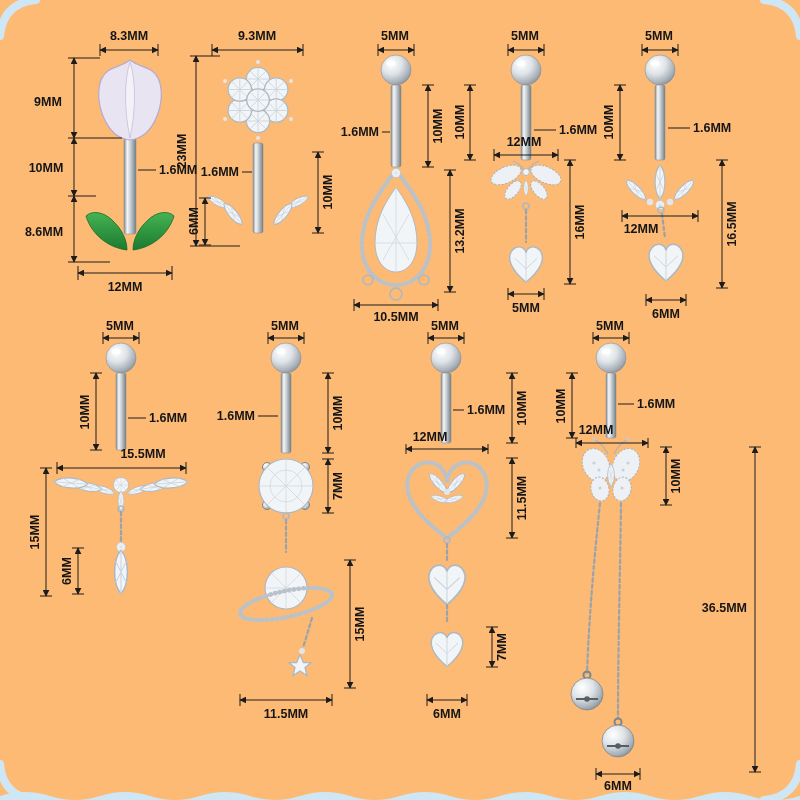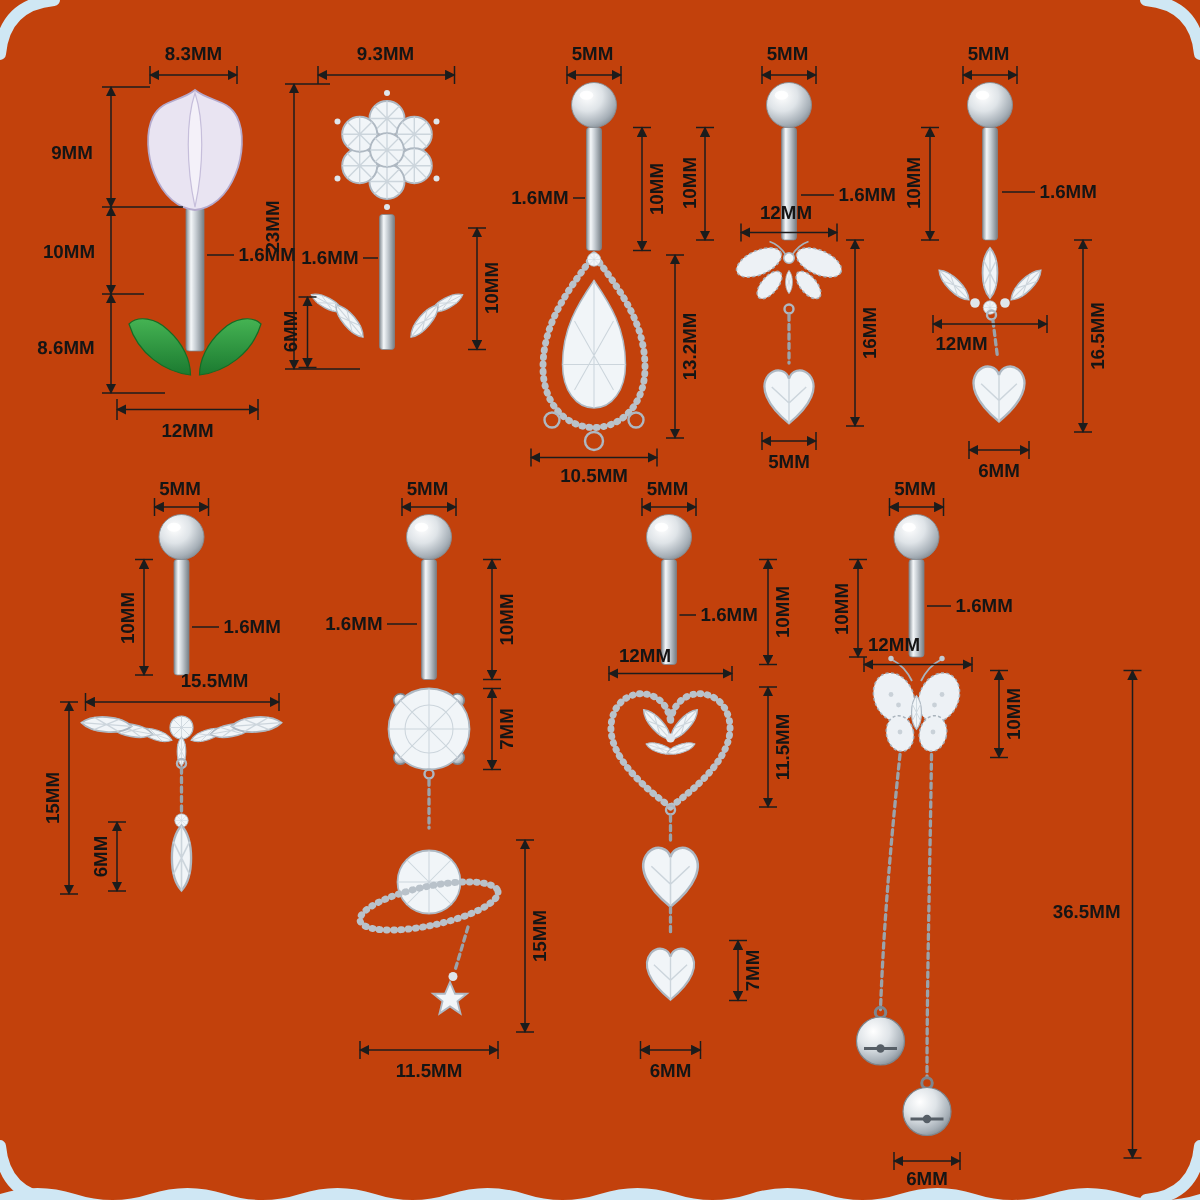--- a/index.html
+++ b/index.html
@@ -1,16 +1,16 @@
 <!DOCTYPE html>
 <html><head>
 <meta charset="utf-8">
 <style>
   html,body{margin:0;padding:0;background:#ffffff;}
-  .stage{position:relative;width:800px;height:800px;background:#c2410c;overflow:hidden;}
+  .stage{position:relative;width:800px;height:800px;background:#fdba74;overflow:hidden;}
   svg{display:block;}
   .lbl{font-family:"Liberation Sans",sans-serif;font-size:12.5px;font-weight:700;fill:#151515;}
   .dim{stroke:#1c1c1c;stroke-width:1;fill:none;}
   .tick{stroke:#1c1c1c;stroke-width:1;}
   .lead{stroke:#1c1c1c;stroke-width:1;fill:none;}
   .chain{stroke:#9aa3ab;stroke-width:2.2;fill:none;stroke-dasharray:3.5 2.8;stroke-linecap:round;}
   .bead{stroke:#b9c2ca;stroke-width:4.6;fill:none;stroke-dasharray:0.5 4.3;stroke-linecap:round;}
   .wing{fill:#edf1f5;stroke:#a9b3bc;stroke-width:1;stroke-dasharray:2 1.6;}
   .ringo{fill:none;stroke:#aeb8c2;stroke-width:1.6;}
   .facet{stroke:#ccd5dc;stroke-width:0.7;fill:none;}

